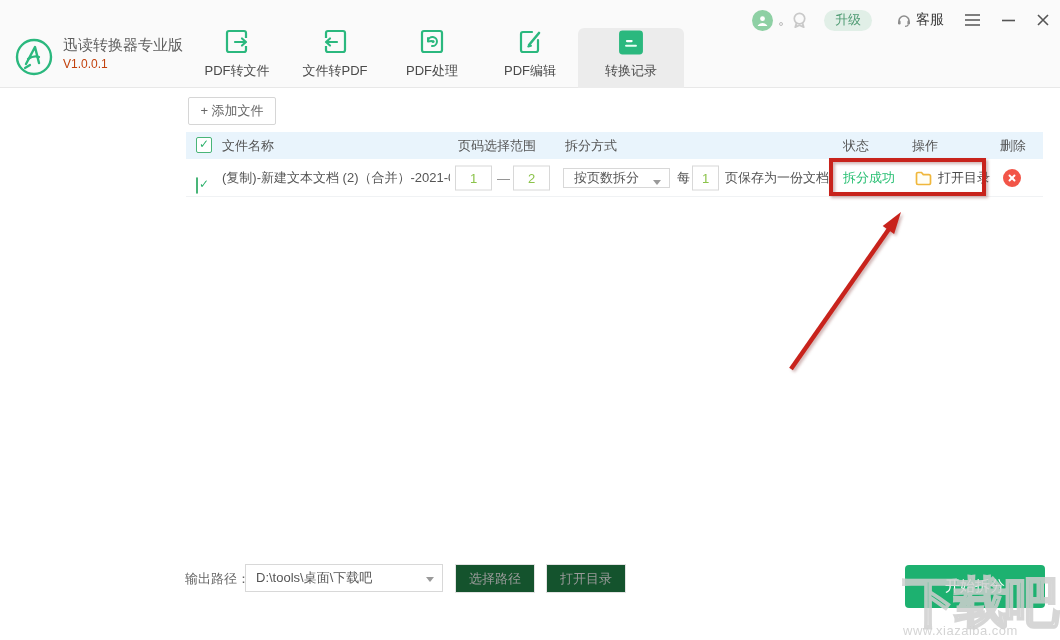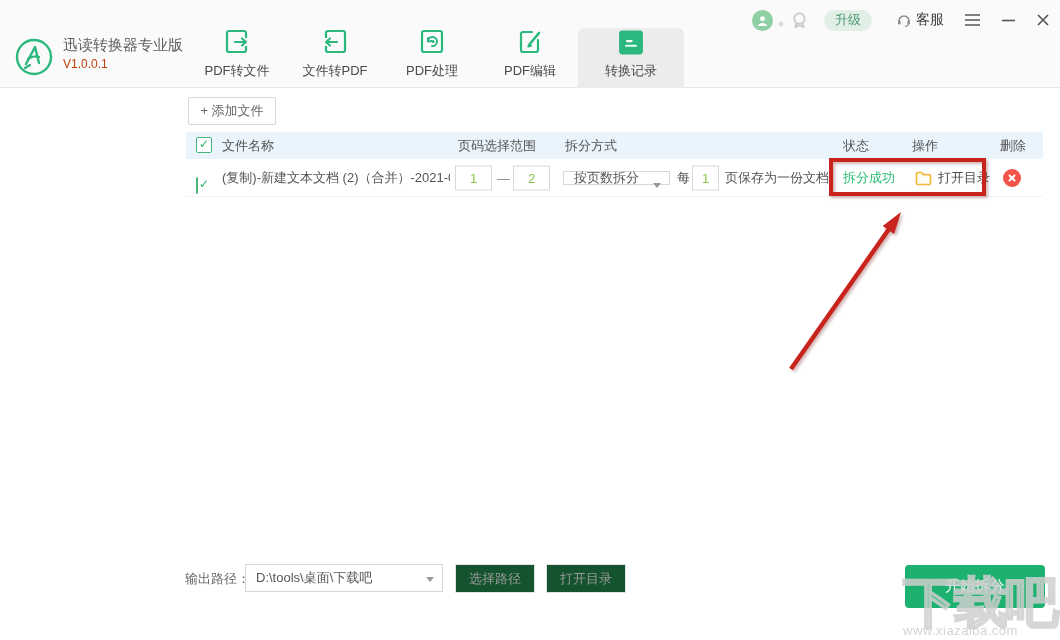--- a/index.html
+++ b/index.html
@@ -43,21 +43,21 @@
   .th-status { left:657px; } .th-action { left:726px; } .th-delete { left:814px; }
 
   .trow { position:absolute; left:15px; top:71px; width:857px; height:37px; border-bottom:1px solid #f0f2f4; font-size:13px; color:#555; }
   .trow > * { position:absolute; top:50%; transform:translateY(-50%); }
   .cb { width:16px; height:16px; border:1px solid #49b578; border-radius:2px; background:#fff; position:relative; cursor:pointer; }
   .cb::after { content:"✓"; position:absolute; left:2px; top:-1px; font-size:12px; font-weight:bold; color:#2db26d; }
   .row-cb { left:10px; }
   .file-name { left:36px; width:228px; white-space:nowrap; overflow:hidden; }
   .pg-input { border:1px solid #d8d8d8; width:37px; height:25px; text-align:center; color:#8bc34a; font-size:13px; background:#fff; font-family:inherit; }
   .pg1 { left:269px; } .range-dash { left:311px; color:#888; } .pg2 { left:327px; }
-  .method-dd { left:377px; width:107px; height:14px; border:1px solid #d8d8d8; background:#fff; display:flex; align-items:center; padding-left:10px; cursor:pointer; }
+  .method-dd { left:377px; width:107px; height:20px; border:1px solid #d8d8d8; background:#fff; display:flex; align-items:center; padding-left:10px; cursor:pointer; }
   .caret { width:0; height:0; border-left:4px solid transparent; border-right:4px solid transparent; border-top:5px solid #9a9a9a; position:absolute; right:8px; top:11px; }
   .per-label { left:491px; }
   .per-input { left:506px; width:27px; }
   .per-suffix { left:539px; }
   .status-text { left:657px; color:#26bf71; }
   .open-dir { left:729px; display:flex; align-items:center; cursor:pointer; color:#4a4a4a; }
   .open-dir svg { margin-right:6px; }
   .del-btn { left:817px; width:18px; height:18px; border-radius:50%; background:#f25548; cursor:pointer; }
   .del-btn::before, .del-btn::after { content:""; position:absolute; left:50%; top:50%; width:9px; height:2px; background:#fff; border-radius:1px; }
   .del-btn::before { transform:translate(-50%,-50%) rotate(45deg); }

